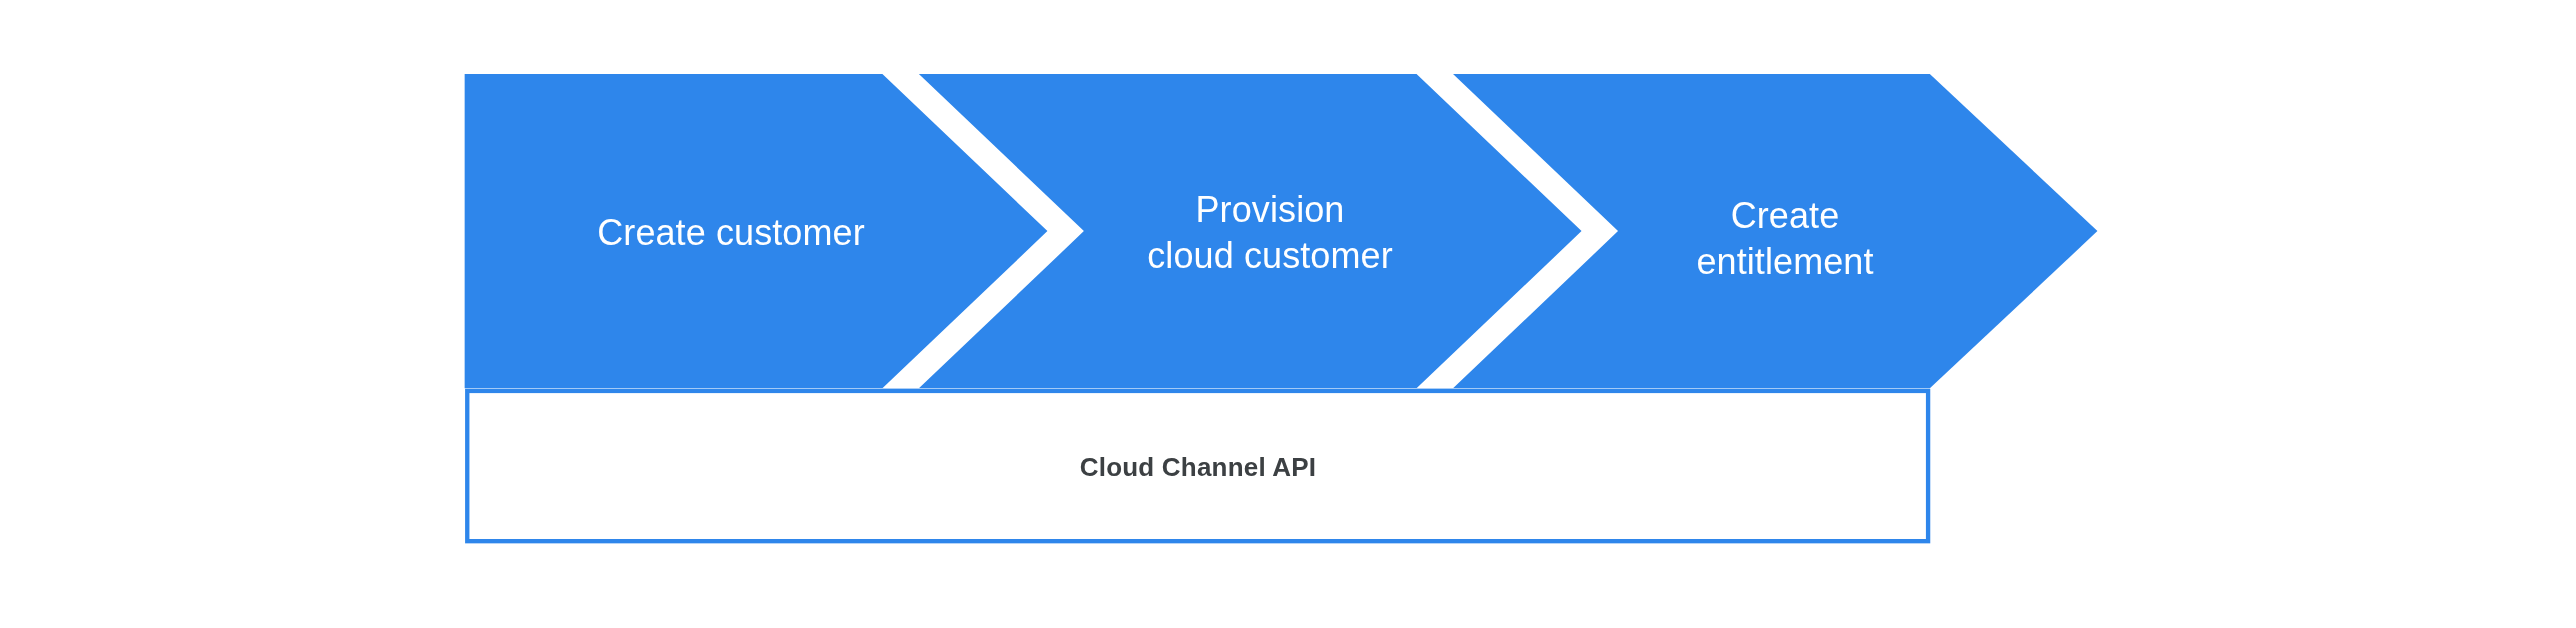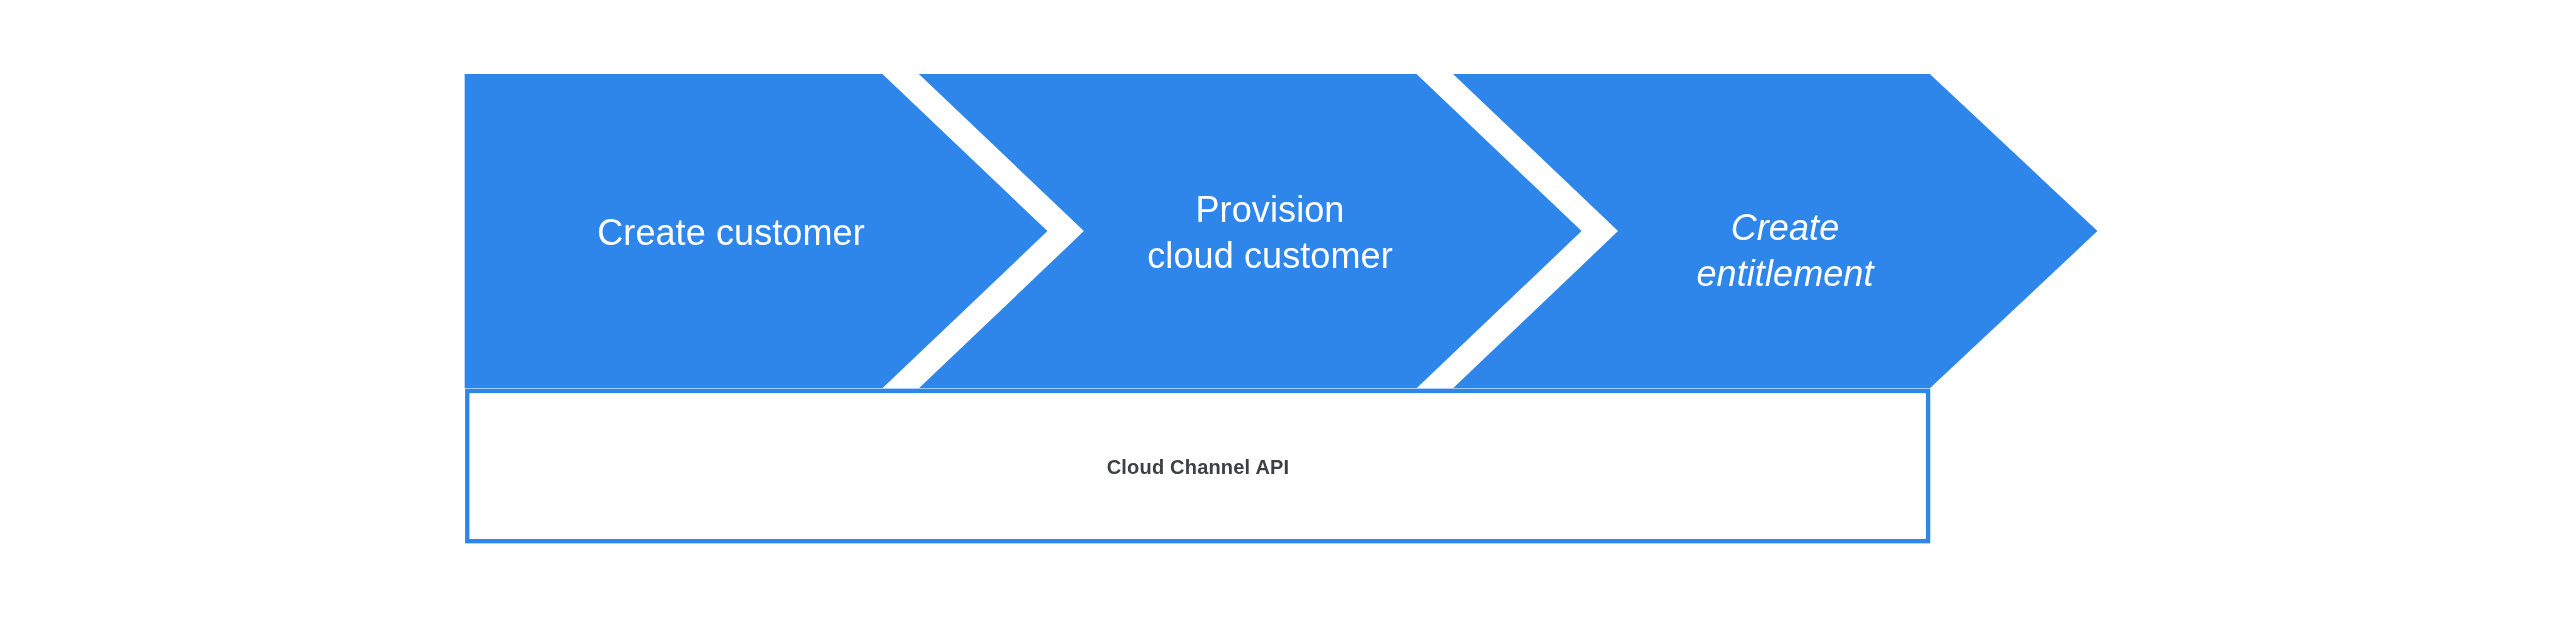--- a/index.html
+++ b/index.html
@@ -42,30 +42,30 @@
     line-height: 1.28;
     text-align: center;
     letter-spacing: 0.1px;
     white-space: pre-line;
     transform: translate(-50%, -50%);
     pointer-events: none;
   }
 
   #step-label-1 { left: 731px;  top: 233px; }
   #step-label-2 { left: 1270px; top: 233px; }
-  #step-label-3 { left: 1785px; top: 251px; font-style: italic; }
+  #step-label-3 { left: 1785px; top: 239px; }
 
   #api-box-label {
     position: absolute;
     left: 1198px;
     top: 467px;
     transform: translate(-50%, -50%);
     color: #3c4043;
     font-family: "Liberation Sans", sans-serif;
-    font-size: 20px;
+    font-size: 26px;
     font-weight: 700;
     letter-spacing: 0.2px;
     text-align: left;
     white-space: nowrap;
     pointer-events: none;
   }
 </style>
 </head>
 <body>
 

